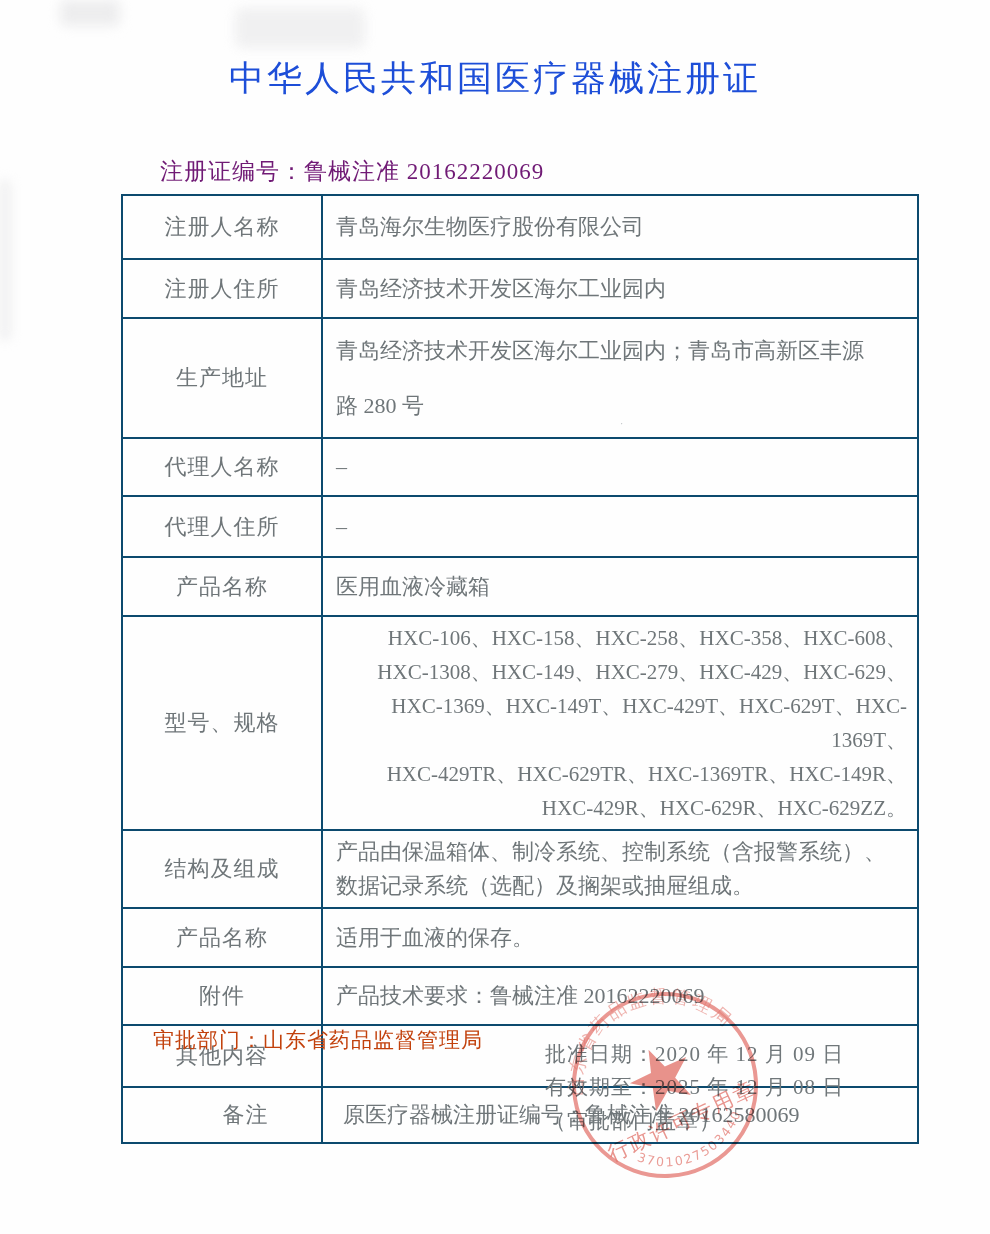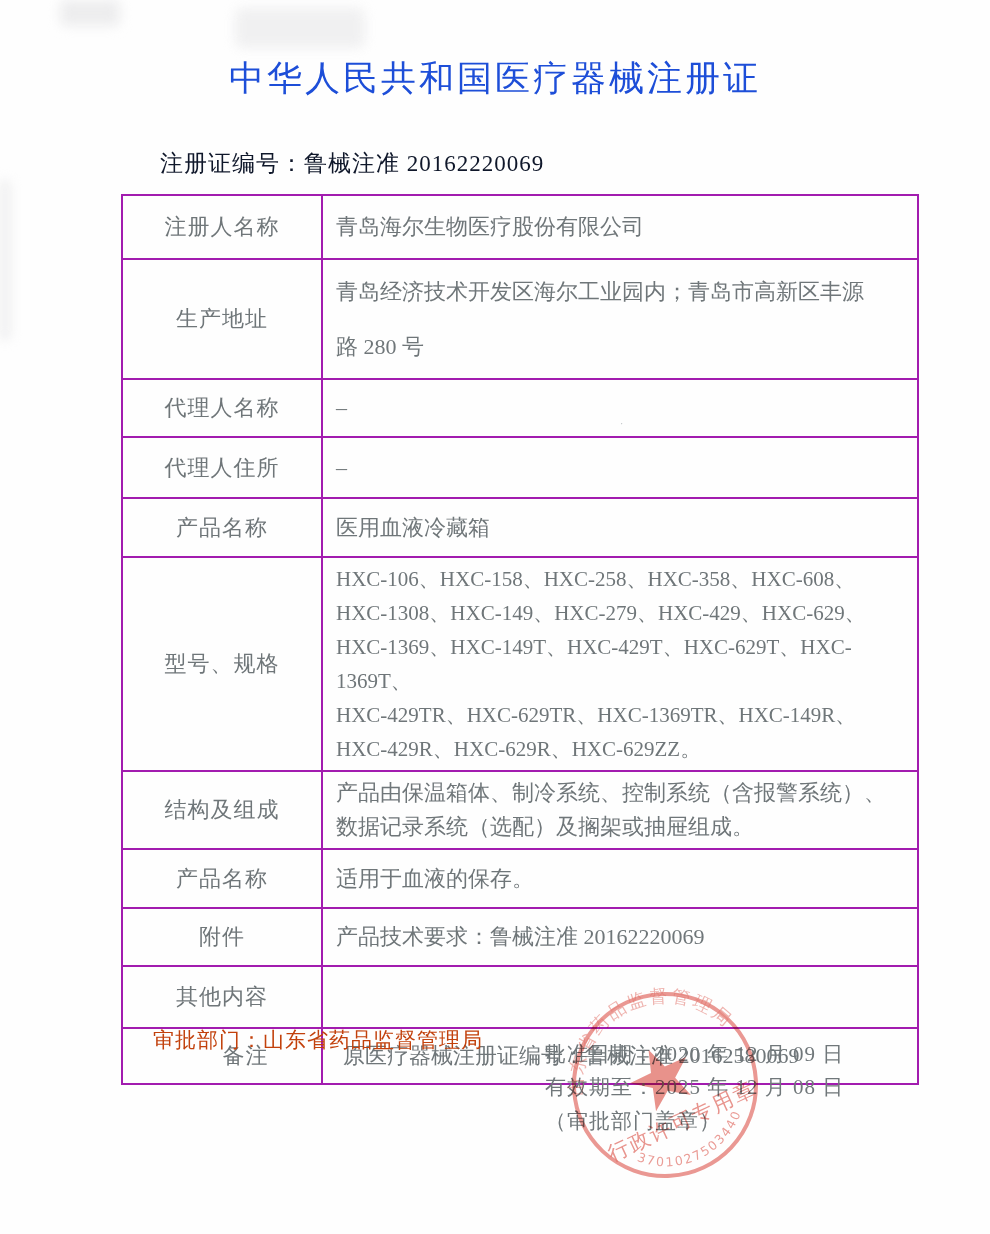--- a/index.html
+++ b/index.html
@@ -16,51 +16,51 @@
   .smudge-b{left:235px;top:8px;width:130px;height:40px;opacity:.8;}
   .smudge-c{left:0;top:180px;width:10px;height:160px;}
 
   .doc-title{
     position:absolute;left:0;top:55px;width:990px;
     text-align:center;
     font-size:35px;letter-spacing:3px;
     color:#1d4ed8;font-weight:400;
   }
   .reg-line{
-    position:absolute;left:160px;top:148px;
-    font-size:23px;color:#0f172a;letter-spacing:1px;font-family:Liberation Serif, serif;
+    position:absolute;left:160px;top:156px;
+    font-size:23px;color:#701a75;letter-spacing:1px;font-family:Liberation Serif, serif;
   }
 
   table.cert{
     position:absolute;left:121px;top:194px;
     width:767px;border-collapse:collapse;table-layout:fixed;
   }
   table.cert td{
-    border:2px solid #a21caf;
+    border:2px solid #0c4a6e;
     color:#6f7679;
     font-size:22px;
     vertical-align:middle;
     overflow:hidden;
   }
   td.lbl{width:196px;text-align:center;letter-spacing:1px;}
   td.val{
     width:571px;text-align:left;
     padding:4px 10px 4px 13px;
     line-height:34px;
     white-space:pre-line;
   }
   tr.r0 td{height:54px;}
   tr.r1 td{height:49px;}
   tr.r2 td{height:99px;}
   tr.r2 td.val{line-height:55px;}
   tr.r3 td{height:48px;border-radius:9px;}
   tr.r4 td{height:51px;}
   tr.r5 td{height:49px;}
   tr.r6 td{height:165px;}
-  tr.r6 td.val{font-size:21px;}
+  tr.r6 td.val{font-size:21px;text-align:right;}
   tr.r7 td{height:61px;}
   tr.r8 td{height:49px;}
   tr.r9 td{height:48px;}
   tr.r10 td{height:52px;}
   tr.r11 td{height:46px;padding-left:48px;}
   tr.r11 td.val{padding-left:20px;}
 
   .artifact-dot{
     position:absolute;left:620px;top:420px;width:8px;height:8px;
     color:#b9bec0;font-size:10px;line-height:8px;
@@ -96,20 +96,24 @@
 
   <div class="doc-title">中华人民共和国医疗器械注册证</div>
 
   <div class="reg-line">注册证编号：鲁械注准 20162220069</div>
 
   <table class="cert">
     <tbody>
       <tr class="r0">
         <td class="lbl">注册人名称</td>
         <td class="val">青岛海尔生物医疗股份有限公司</td>
+      </tr>
+      <tr class="r1">
+        <td class="lbl">注册人住所</td>
+        <td class="val">青岛经济技术开发区海尔工业园内</td>
       </tr>
       <tr class="r2">
         <td class="lbl">生产地址</td>
         <td class="val">青岛经济技术开发区海尔工业园内；青岛市高新区丰源
 路 280 号</td>
       </tr>
       <tr class="r3">
         <td class="lbl">代理人名称</td>
         <td class="val">–</td>
       </tr>

